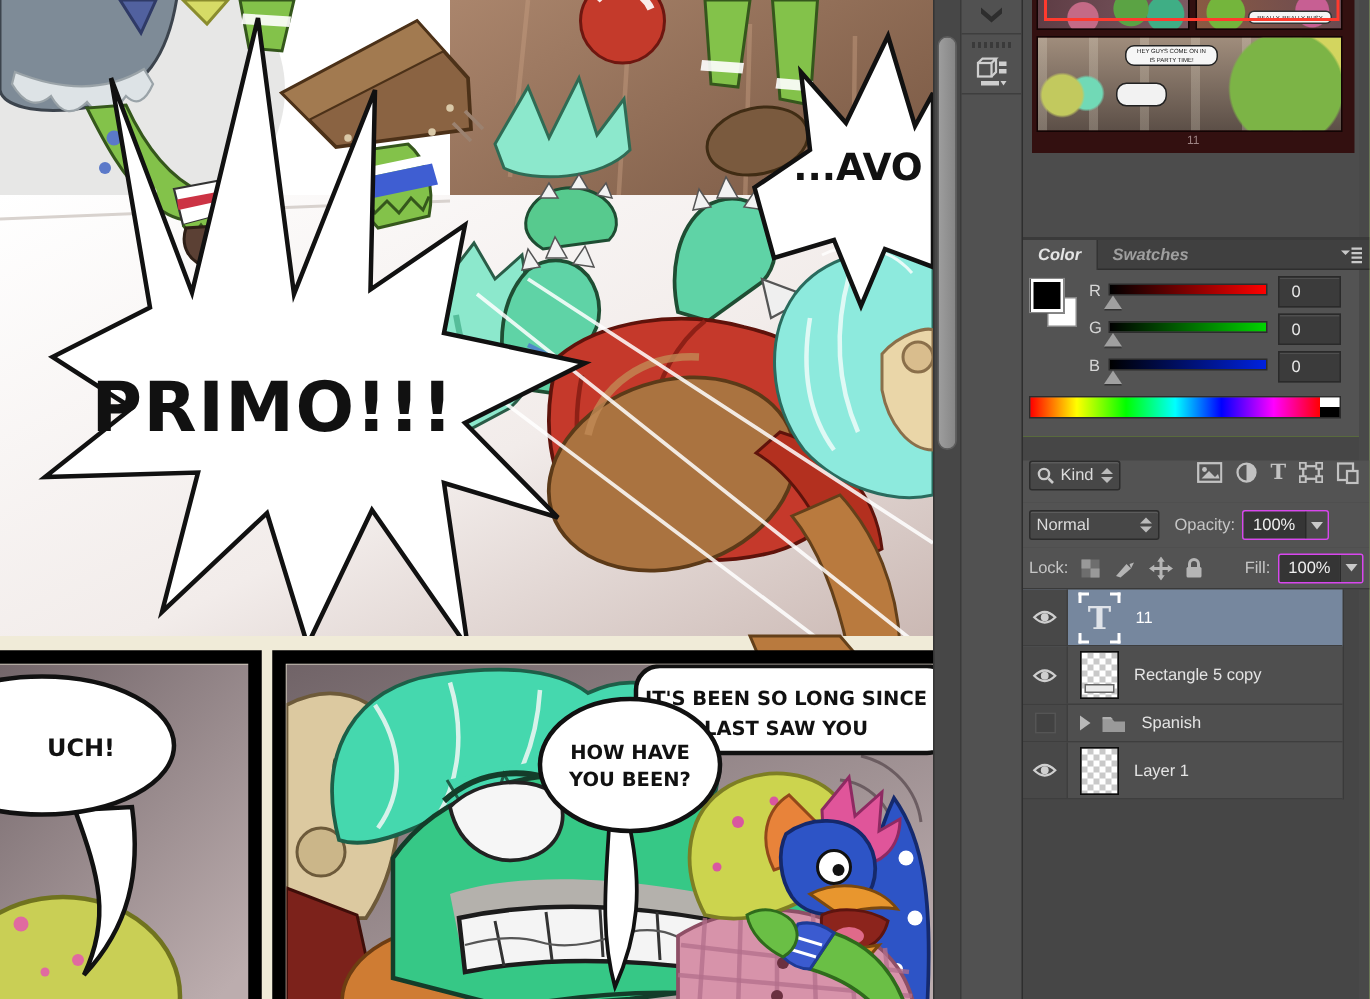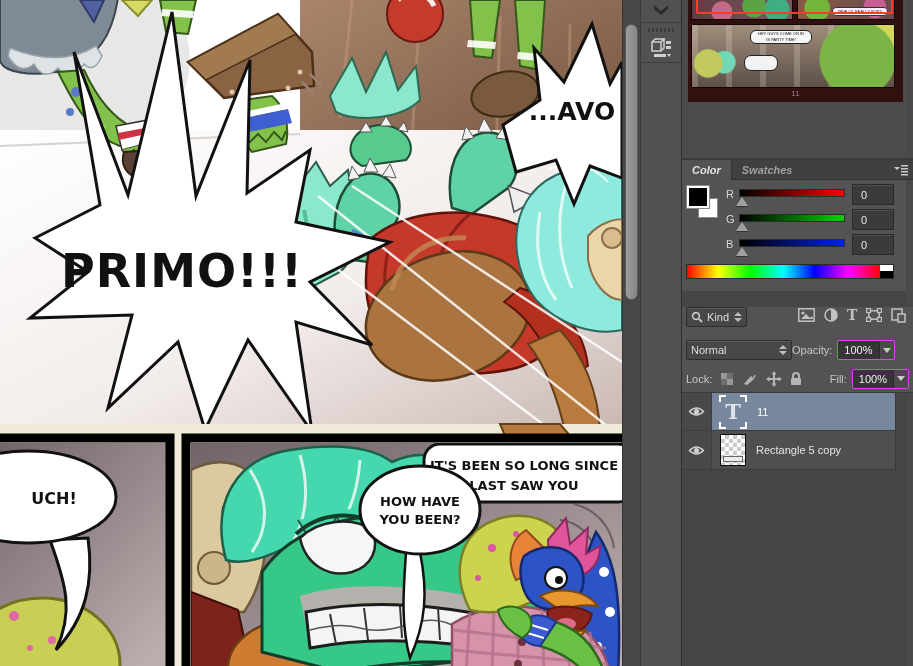--- a/index.html
+++ b/index.html
@@ -455,28 +455,28 @@
           </svg>
           <svg width="15" height="15">
             <rect x="1" y="1" width="10" height="11" fill="none" stroke="#c2c2c2" stroke-width="1.5"></rect>
             <rect x="7" y="6" width="7" height="8" fill="#535353" stroke="#c2c2c2" stroke-width="1.5"></rect>
           </svg>
         </div>
         <div class="ftoggle"></div>
       </div>
 
       <div class="ctrl blend-row">
-        <div class="combo" style="width:106px">
+        <div class="combo" style="width:87px">
           <span>Normal</span>
           <span class="updown">
               <i class="u"></i>
               <i class="d"></i>
             </span>
         </div>
-        <span class="uilabel" style="">Opacity:</span>
+        <span class="uilabel" style="margin-left:10px">Opacity:</span>
         <div class="valcombo" style="margin-left:5px">
           <span class="v">100%</span>
           <span class="a">
               <i class="tri-d"></i>
             </span>
         </div>
       </div>
 
       <div class="ctrl lock-row">
         <span class="uilabel">Lock:</span>
@@ -531,19 +531,40 @@
               <path d="M1.5,5.5 Q8.5,-1.5 15.5,5.5 Q8.5,12.5 1.5,5.5 Z" fill="none" stroke="#cfcfcf" stroke-width="1.5"></path>
               <circle cx="8.5" cy="5.5" r="2.6" fill="#cfcfcf"></circle>
             </svg>
           </div>
           <div class="checker">
               <div class="shape"></div>
             </div>
           <span class="lname">Rectangle 5 copy</span>
         </div>
 
-
-
+        <div class="lrow" style="height:25px">
+          <div class="eyecell">
+            <div class="eyewell"></div>
+          </div>
+          <i class="tri"></i>
+          <svg class="licon" width="17" height="13">
+            <path d="M1,3 L7,3 L9,5 L16,5 L16,12 L1,12 Z" fill="#9a9a9a"></path>
+            <path d="M1,2 L6.5,2 L8,3.5 L1,3.5 Z" fill="#b0b0b0"></path>
+          </svg>
+          <span class="lname">Spanish</span>
+        </div>
+
+
+        <div class="lrow" style="height:38px">
+          <div class="eyecell">
+            <svg width="17" height="11">
+              <path d="M1.5,5.5 Q8.5,-1.5 15.5,5.5 Q8.5,12.5 1.5,5.5 Z" fill="none" stroke="#cfcfcf" stroke-width="1.5"></path>
+              <circle cx="8.5" cy="5.5" r="2.6" fill="#cfcfcf"></circle>
+            </svg>
+          </div>
+          <div class="checker"></div>
+          <span class="lname">Layer 1</span>
+        </div>
 
       </div>
     </div>
   </div>
 </div>
 
 </body></html>

